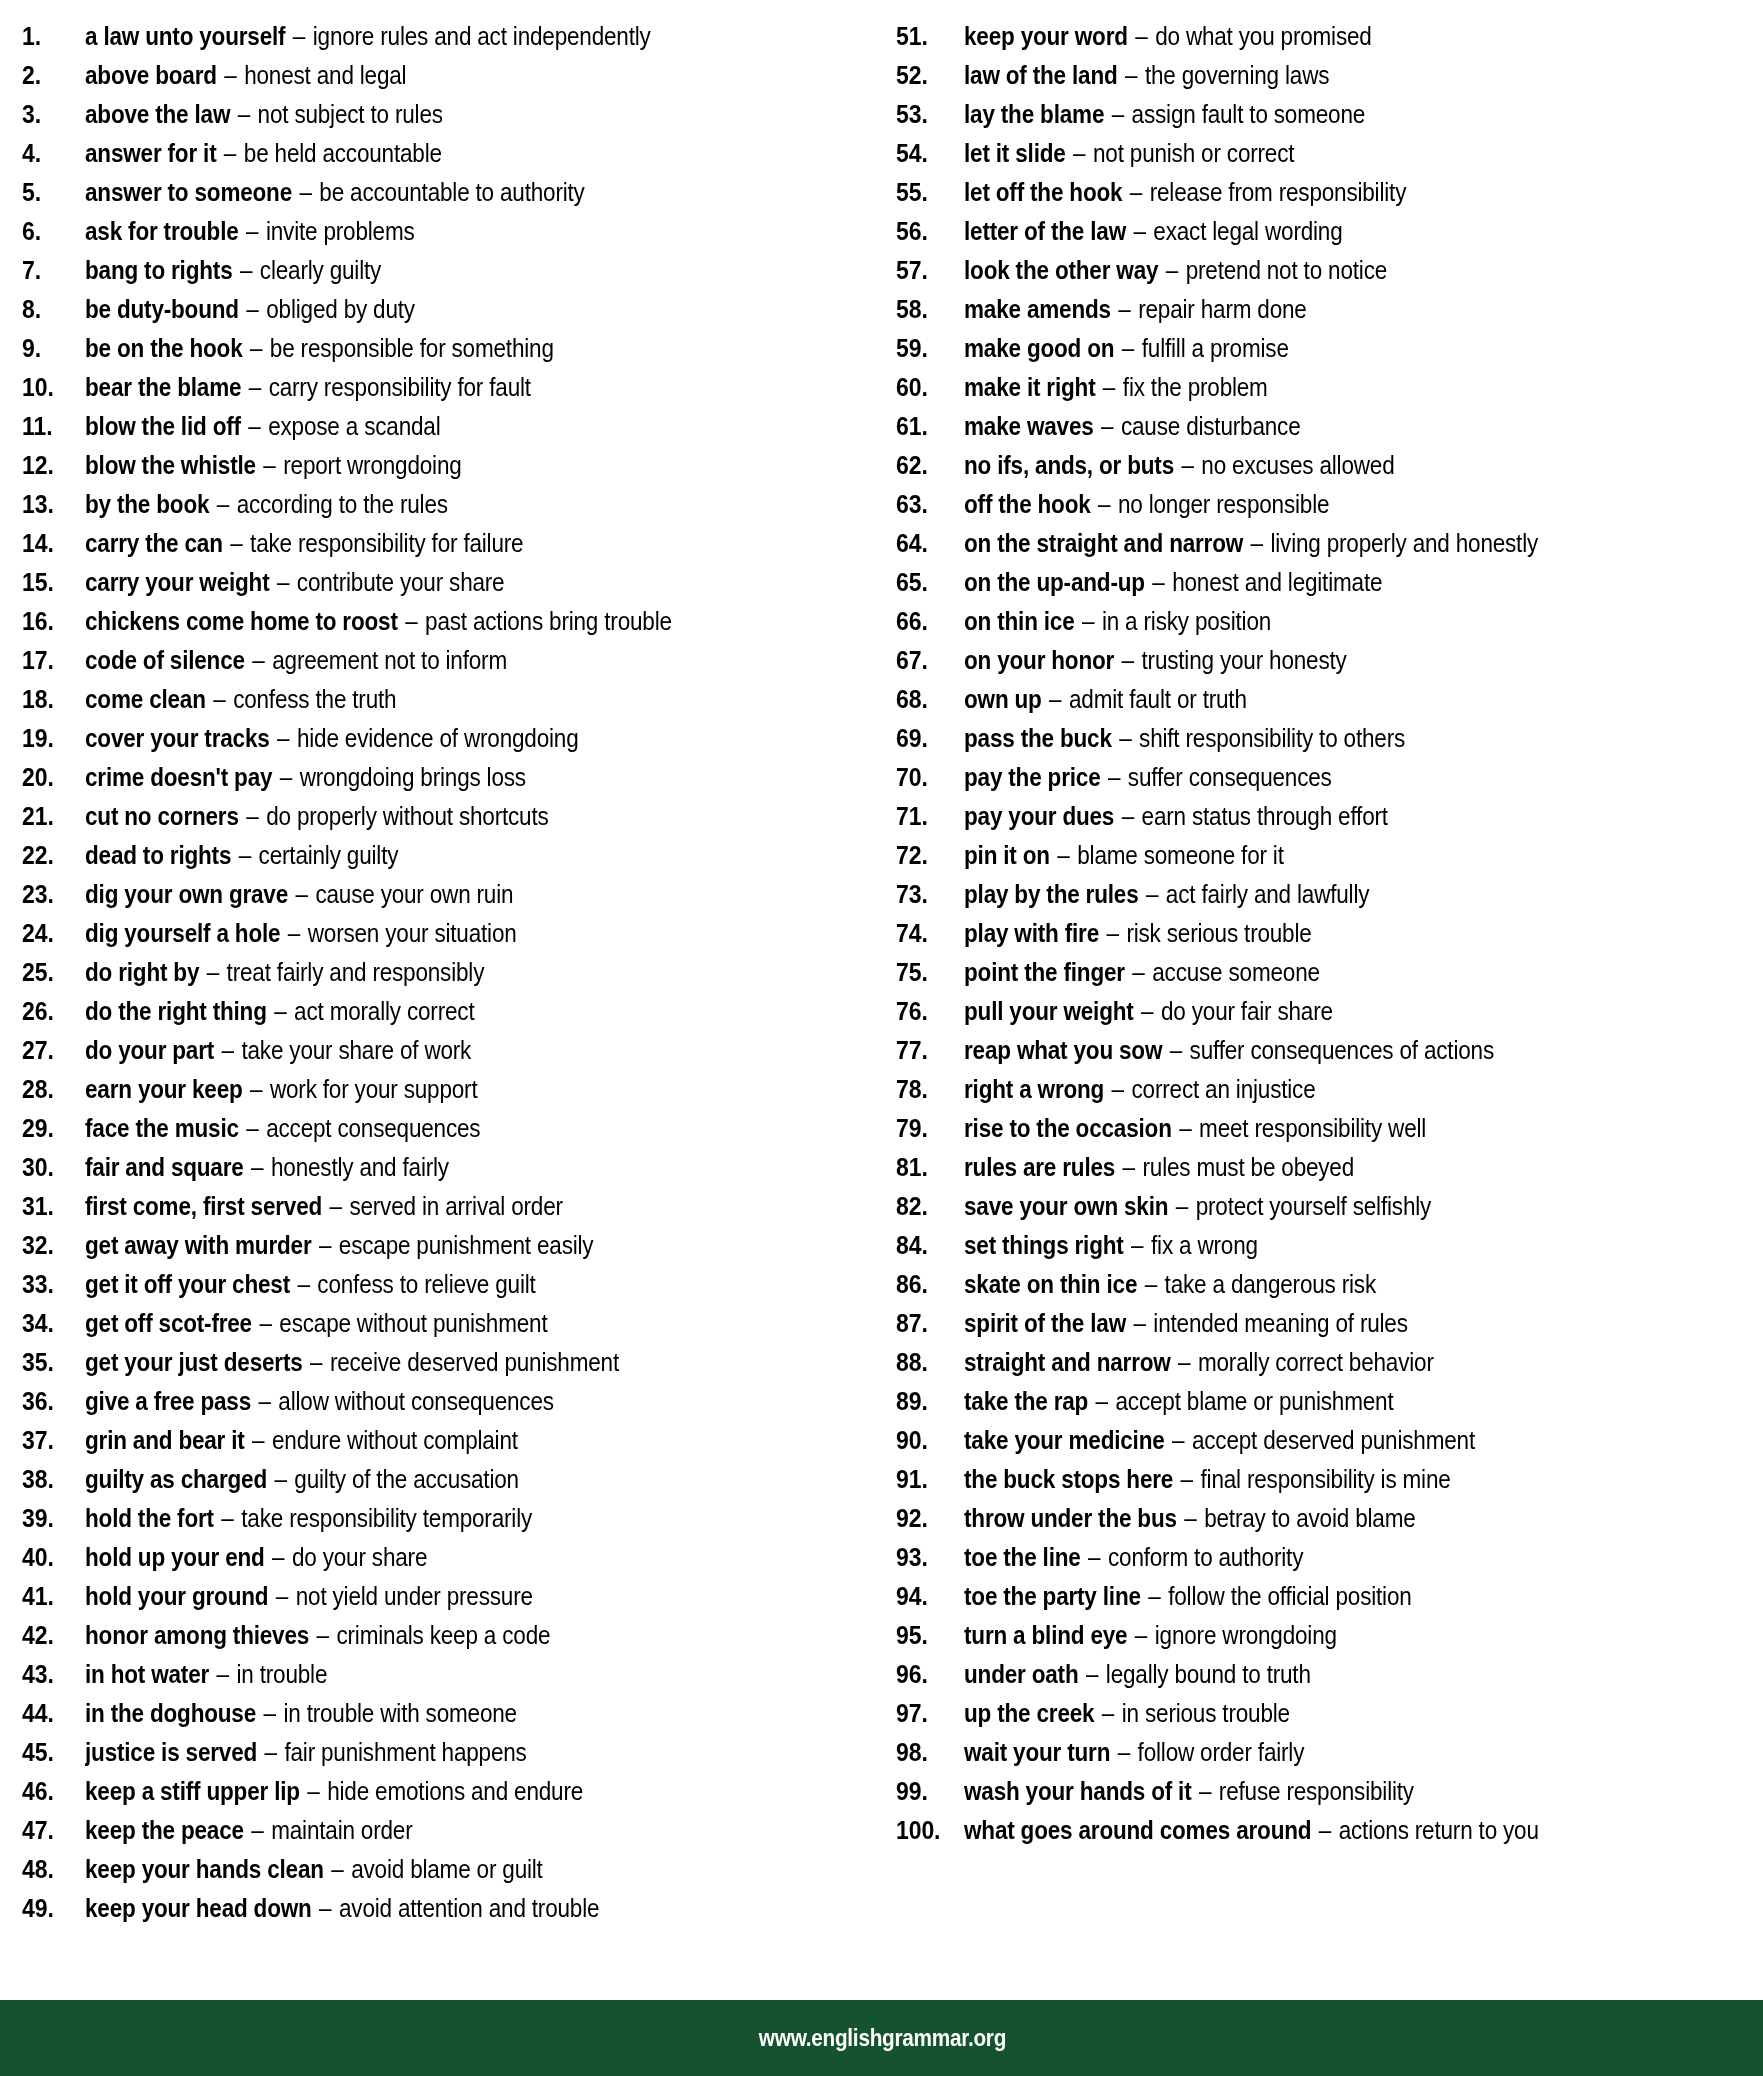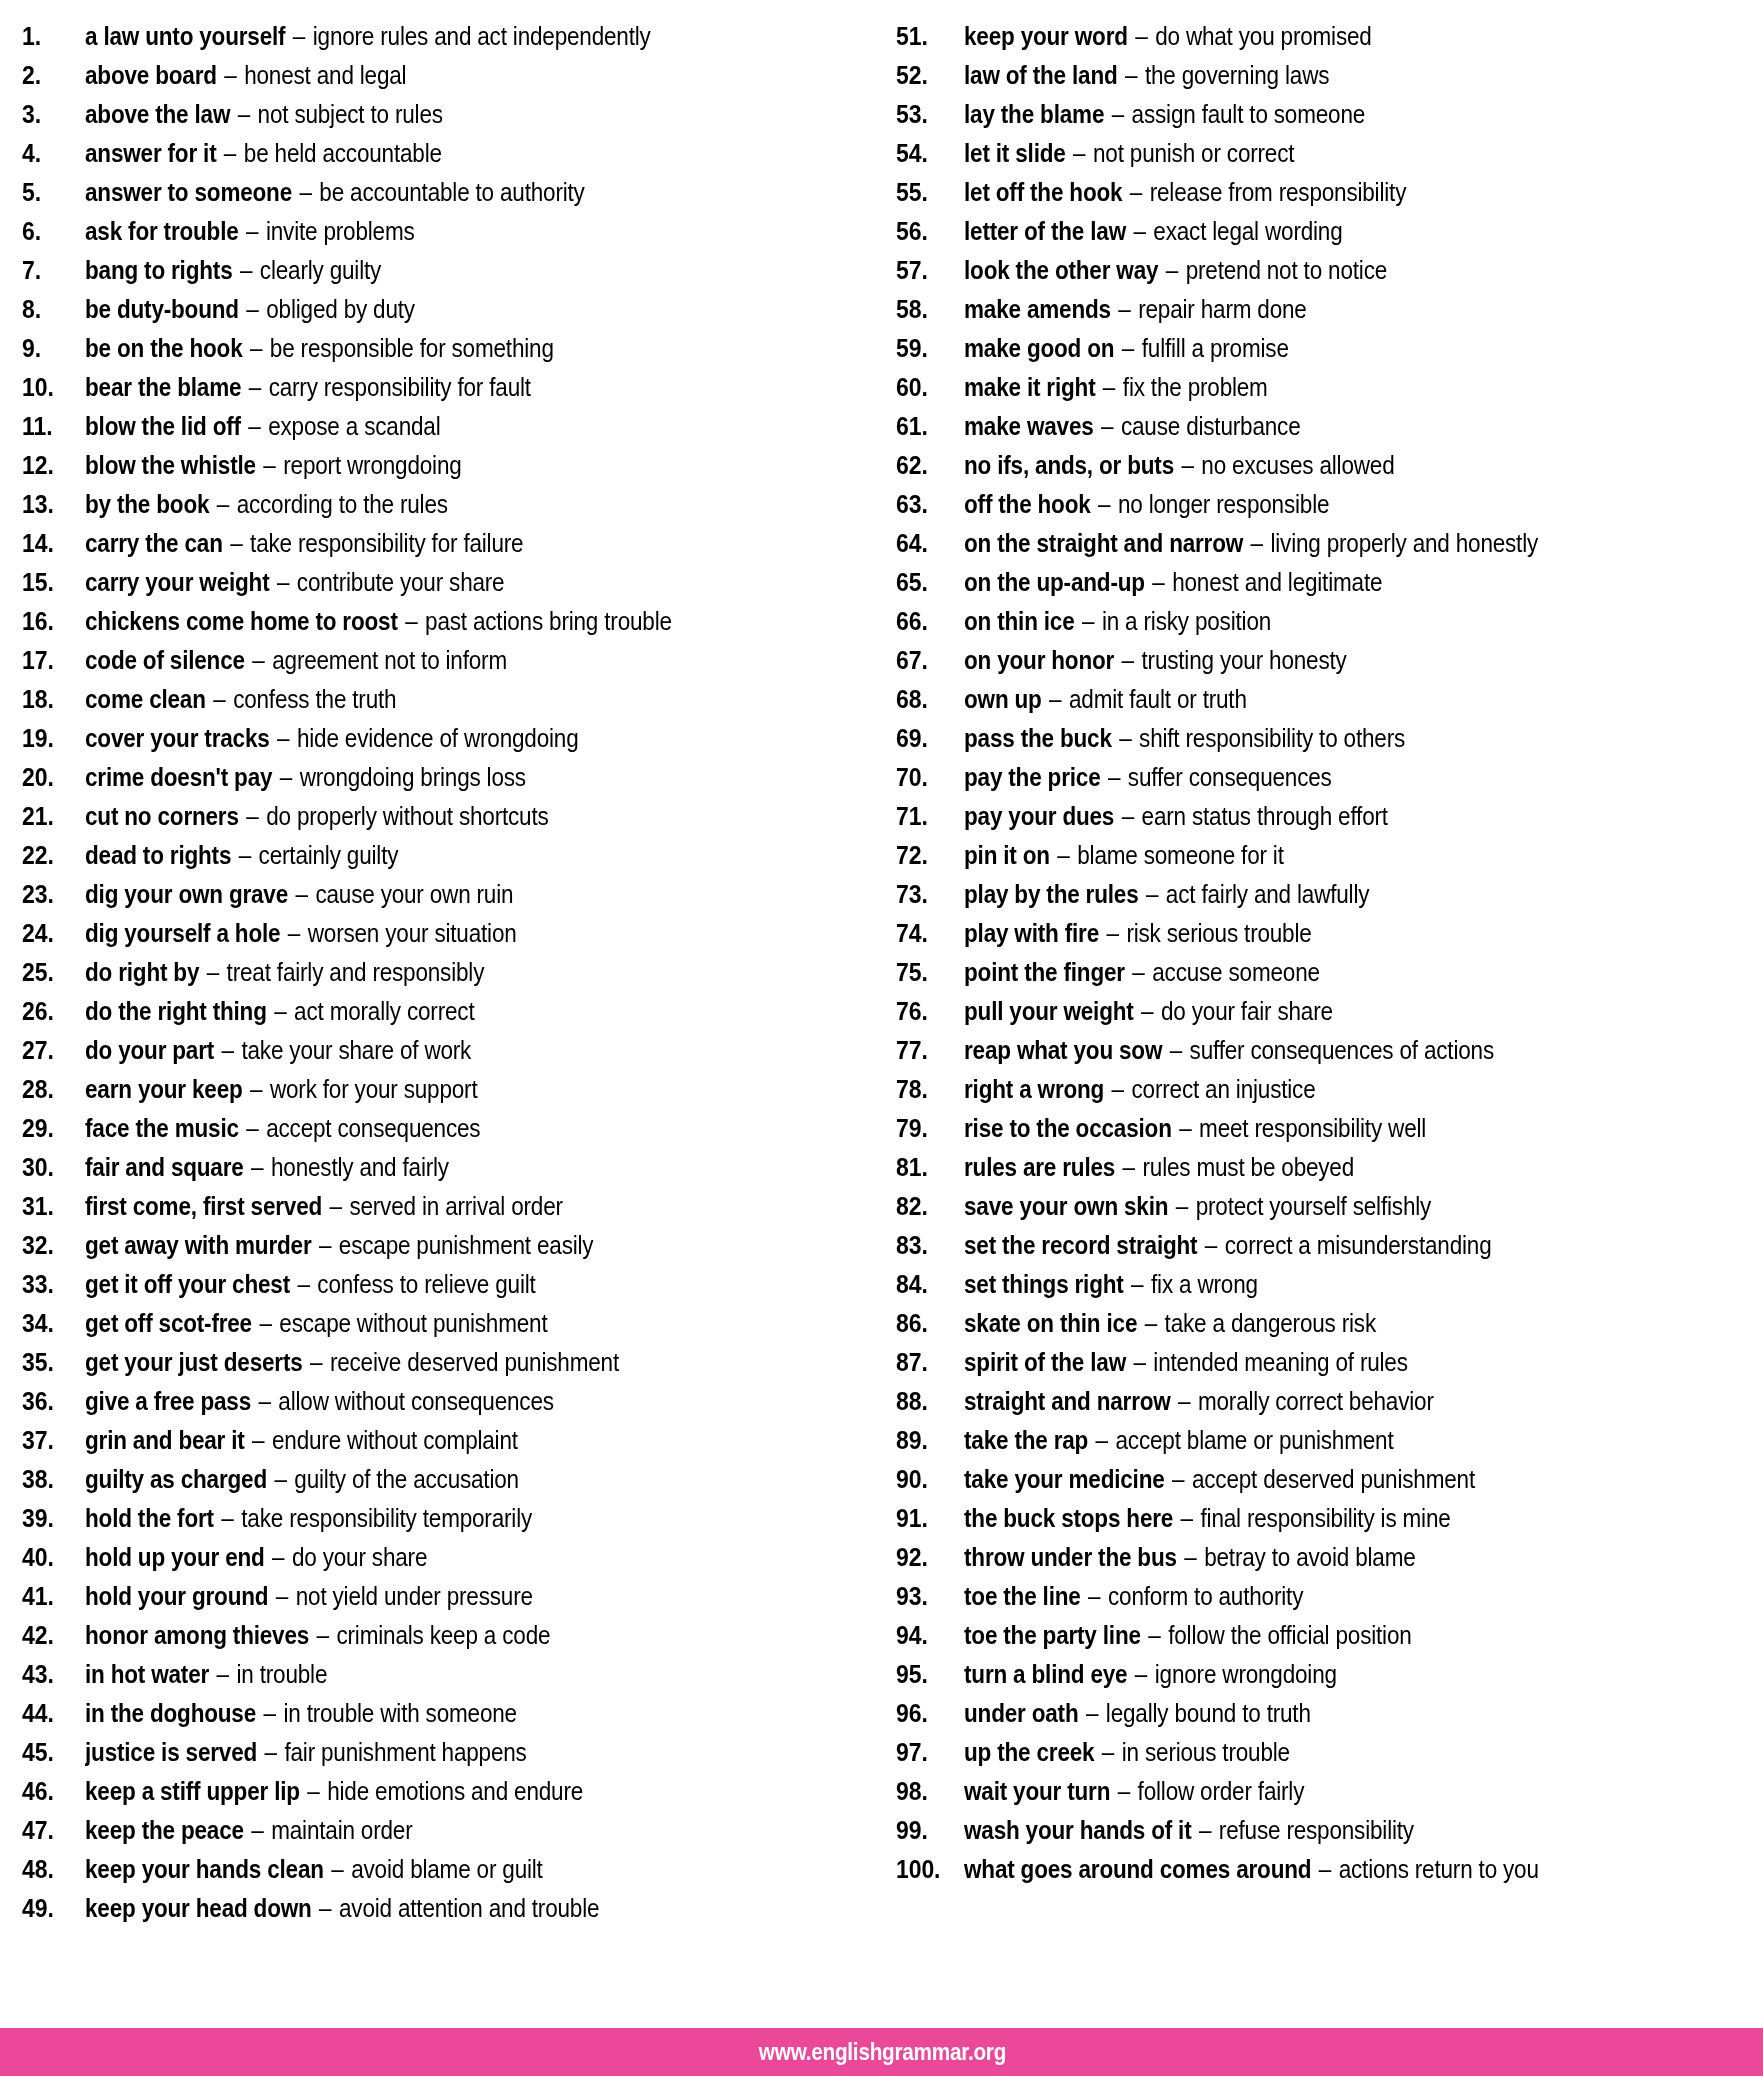--- a/index.html
+++ b/index.html
@@ -78,22 +78,22 @@
     letter-spacing: -0.2px;
   }
   .squeeze {
     display: inline-block;
     transform: scaleX(0.90);
     transform-origin: left center;
   }
 
   .footer {
     flex: 0 0 auto;
-    height: 49px;
-    background: #ec4899;
+    height: 77px;
+    background: #14532d;
     color: #ffffff;
     display: flex;
     align-items: center;
     justify-content: center;
   }
   .footer .url {
     font-weight: bold;
     font-size: 23.6px;
     letter-spacing: -0.3px;
     color: #ffffff;
@@ -420,24 +420,20 @@
           <span class="num">79.</span>
           <span class="body"><span class="squeeze"><span class="phrase">rise to the occasion</span> <span class="dash">–</span> <span class="meaning">meet responsibility well</span></span></span>
         </div>
         <div class="entry">
           <span class="num">81.</span>
           <span class="body"><span class="squeeze"><span class="phrase">rules are rules</span> <span class="dash">–</span> <span class="meaning">rules must be obeyed</span></span></span>
         </div>
         <div class="entry">
           <span class="num">82.</span>
           <span class="body"><span class="squeeze"><span class="phrase">save your own skin</span> <span class="dash">–</span> <span class="meaning">protect yourself selfishly</span></span></span>
-        </div>
-        <div class="entry">
-          <span class="num">83.</span>
-          <span class="body"><span class="squeeze"><span class="phrase">set the record straight</span> <span class="dash">–</span> <span class="meaning">correct a misunderstanding</span></span></span>
         </div>
         <div class="entry">
           <span class="num">84.</span>
           <span class="body"><span class="squeeze"><span class="phrase">set things right</span> <span class="dash">–</span> <span class="meaning">fix a wrong</span></span></span>
         </div>
         <div class="entry">
           <span class="num">86.</span>
           <span class="body"><span class="squeeze"><span class="phrase">skate on thin ice</span> <span class="dash">–</span> <span class="meaning">take a dangerous risk</span></span></span>
         </div>
         <div class="entry">

